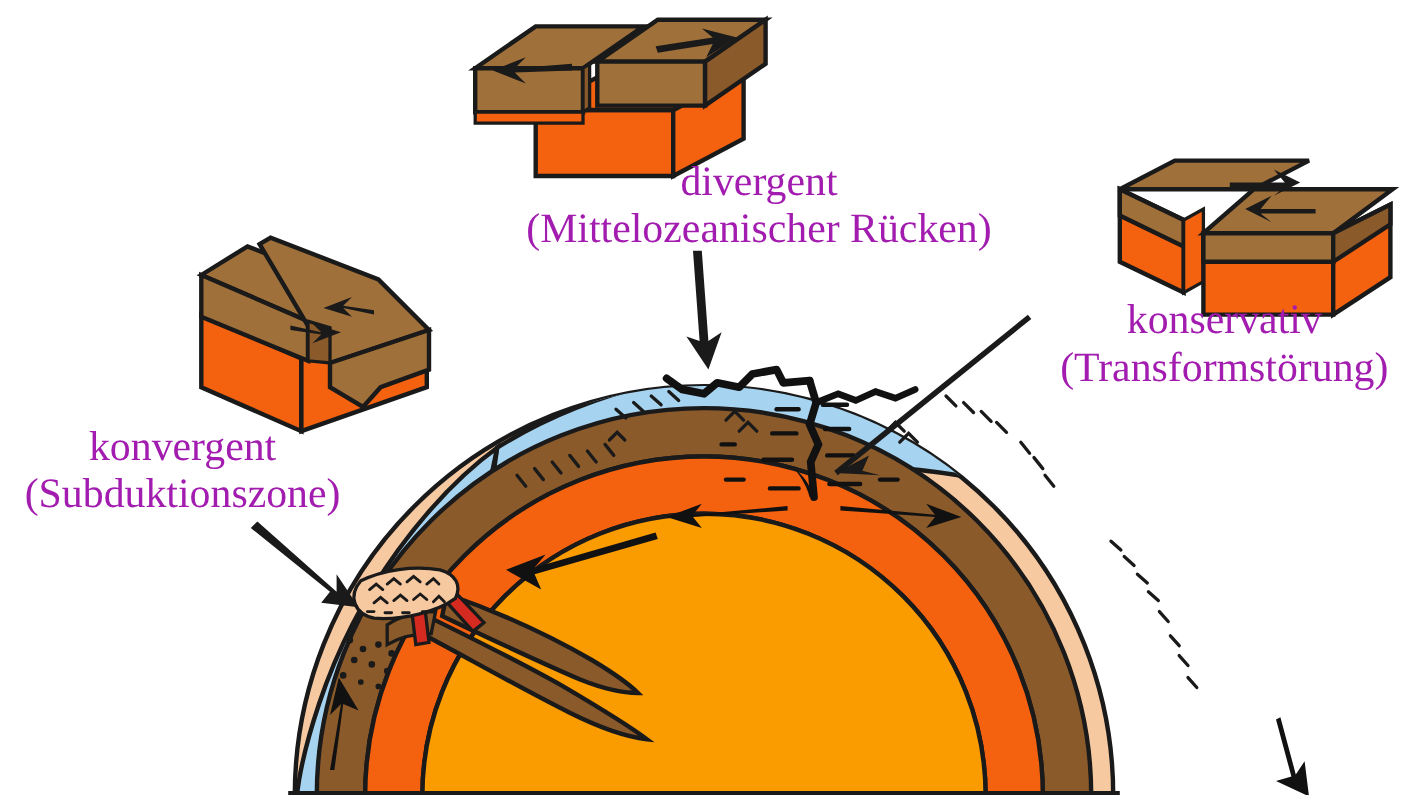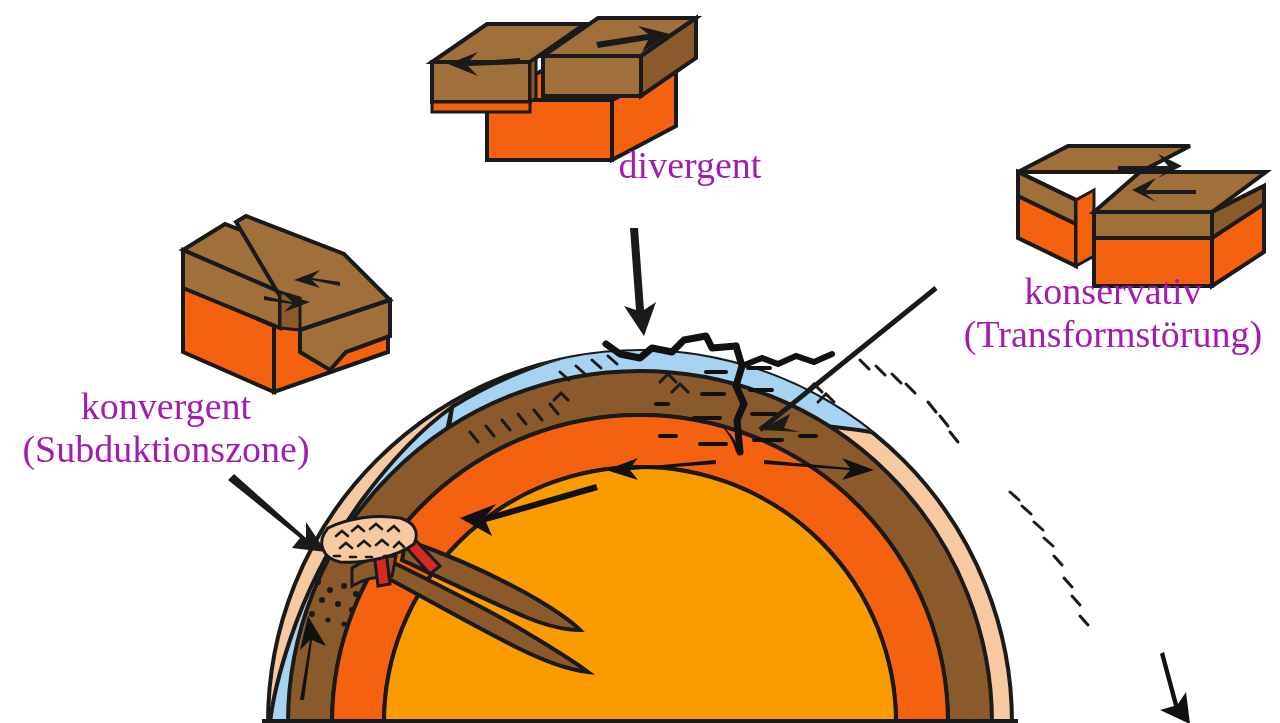--- a/index.html
+++ b/index.html
@@ -292,20 +292,21 @@
 
       <path d="M 234 474 L 306 538 L 306 522 L 326 552 L 292 548 L 300 538 L 228 480 Z" fill="#1a1a1a"></path>
 
       <line x1="936" y1="288" x2="760" y2="430" stroke="#1a1a1a" stroke-width="5"></line>
       <path d="M 760 430 L 790 414 L 784 428 L 800 432 Z" fill="#1a1a1a"></path>
     </g>
   </svg>
 
   <div class="lbl" id="lbl-divergent">
     <span class="l1">divergent</span>
+    <span class="l2">(Mittelozeanischer Rücken)</span>
   </div>
 
   <div class="lbl" id="lbl-konvergent">
     <span class="l1">konvergent</span>
     <span class="l2">(Subduktionszone)</span>
   </div>
 
   <div class="lbl" id="lbl-konservativ">
     <span class="l1">konservativ</span>
     <span class="l2">(Transformstörung)</span>

